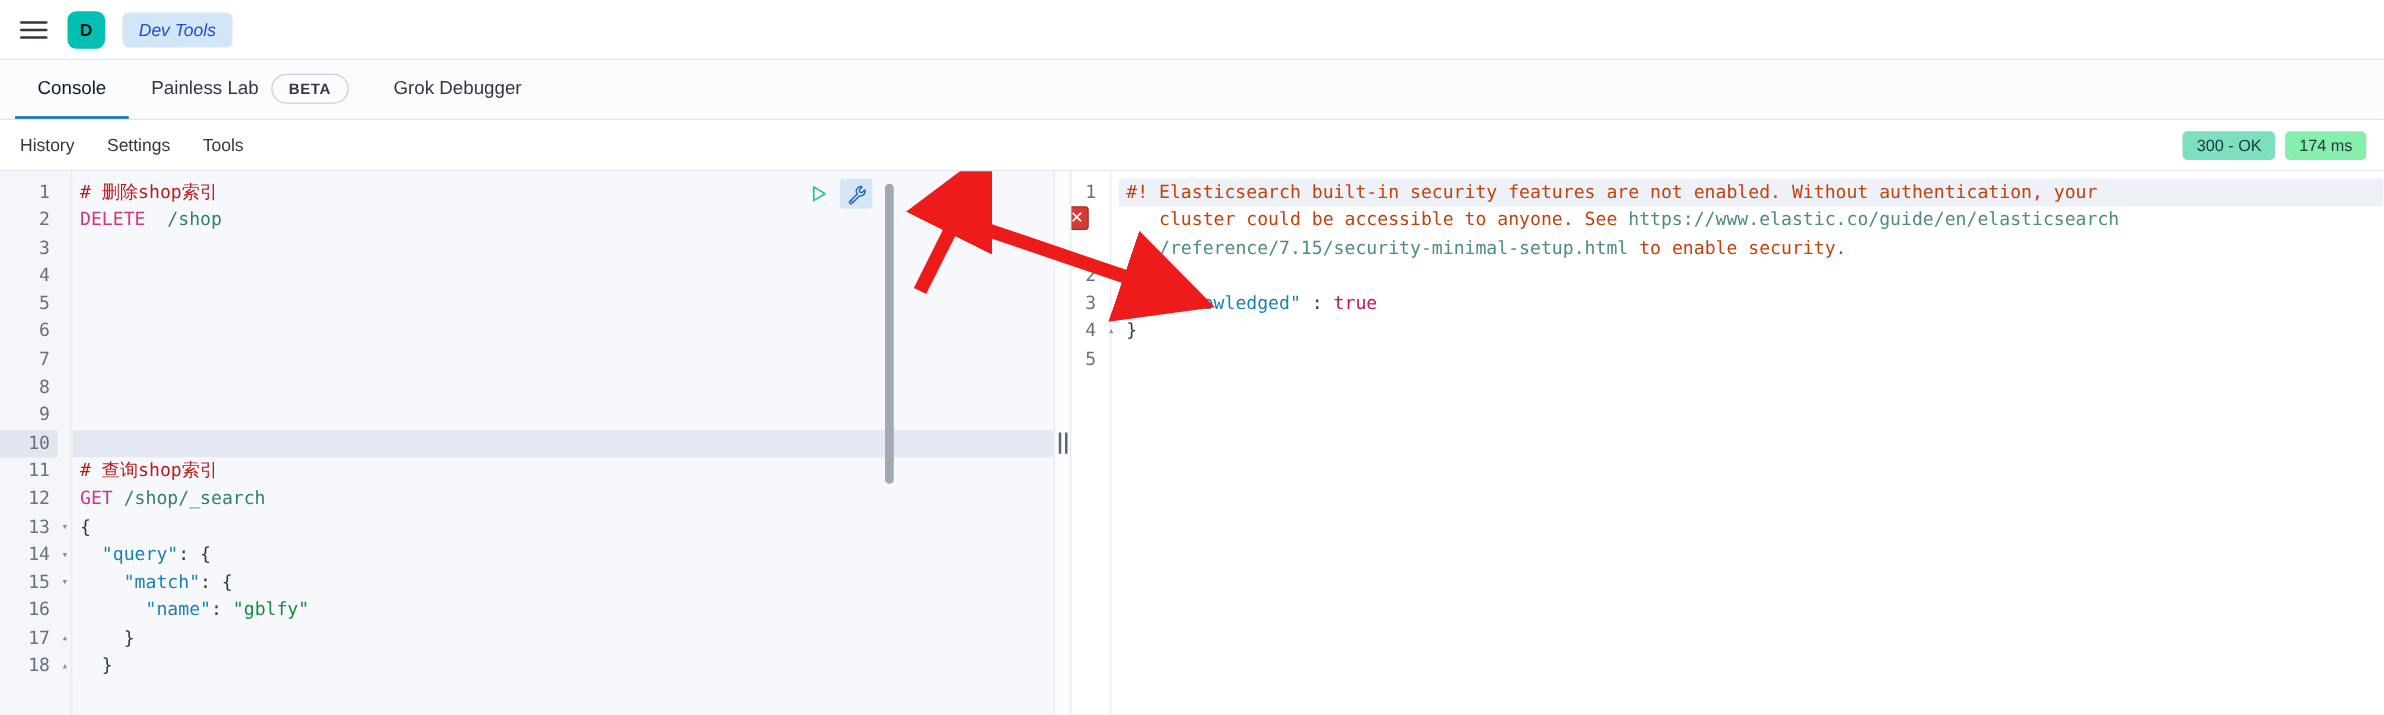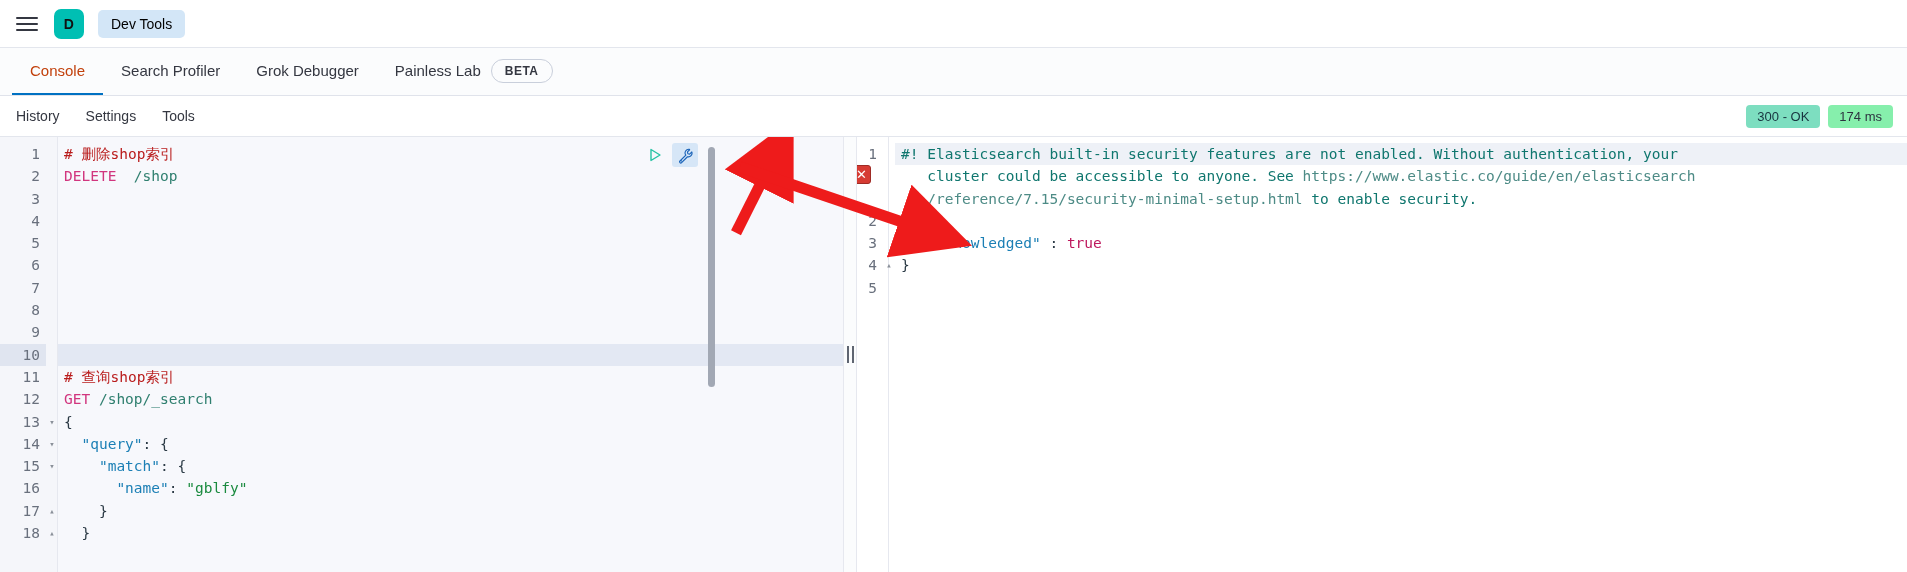--- a/index.html
+++ b/index.html
@@ -38,26 +38,27 @@
     background: #00BFB3;
     border-radius: 7px;
     color: #111;
     font-size: 14px; font-weight: 600;
     display: flex; align-items: center; justify-content: center;
     cursor: pointer;
     letter-spacing: .3px;
   }
   .breadcrumb-pill {
     background: #d3e6f7;
-    color: #000000;
+    color: #1d4ed8;
     font-size: 14px;
     padding: 6px 13px;
     border-radius: 5px;
     cursor: pointer;
     white-space: nowrap;
+    font-style: italic;
   }
 
   
   .tabs {
     height: 48px;
     display: flex;
     align-items: stretch;
     background: #fbfcfd;
     border-bottom: 1px solid #e0e3eb;
     padding: 0 0 0 12px;
@@ -66,21 +67,21 @@
   .tab {
     display: flex; align-items: center; gap: 10px;
     padding: 0 18px;
     font-size: 15px;
     color: #343741;
     cursor: pointer;
     border-bottom: 2px solid transparent;
     white-space: nowrap;
   }
   .tab.active {
-    color: #c2410c;
+    color: #0f172a;
     border-bottom-color: #0071c2;
   }
   .beta-badge {
     border: 1px solid #c9cfdb;
     border-radius: 12px;
     padding: 4px 13px;
     font-size: 12px;
     font-weight: 700;
     color: #343741;
     letter-spacing: .5px;
@@ -191,21 +192,21 @@
   .editor-left .ln { width: 46px; }
 
   
   .c-comment  { color: #b91c1c; }
   .c-method   { color: #d1357e; }
   .c-url      { color: #2f7f6f; }
   .c-punc     { color: #2b3a45; }
   .c-key      { color: #1b7fb5; }
   .c-string   { color: #1a8a3f; }
   .c-bool     { color: #be185d; }
-  .c-warn     { color: #0f766e; text-align: center; }
+  .c-warn     { color: #c2410c; text-align: center; }
   .c-link     { color: #4d8b86; }
 
   
   .req-controls {
     position: absolute;
     top: 6px;
     right: 145px;
     display: flex; align-items: center; gap: 6px;
     z-index: 5;
   }
@@ -292,28 +293,25 @@
   </div>
   <div class="avatar">D</div>
   <div class="breadcrumb-pill">Dev Tools</div>
 </div>
 
 <div class="tabs">
   <div class="tab active">
     <span>Console</span>
   </div>
   <div class="tab">
-    <span>Search Profiler</span>
+    <span>Painless Lab</span>
+    <span class="beta-badge">BETA</span>
   </div>
   <div class="tab">
     <span>Grok Debugger</span>
-  </div>
-  <div class="tab">
-    <span>Painless Lab</span>
-    <span class="beta-badge">BETA</span>
   </div>
 </div>
 
 <div class="actions">
   <span class="action-link">History</span>
   <span class="action-link">Settings</span>
   <span class="action-link">Tools</span>
   <div class="status-group">
     <span class="status-ok">300 - OK</span>
     <span class="status-time">174 ms</span>

